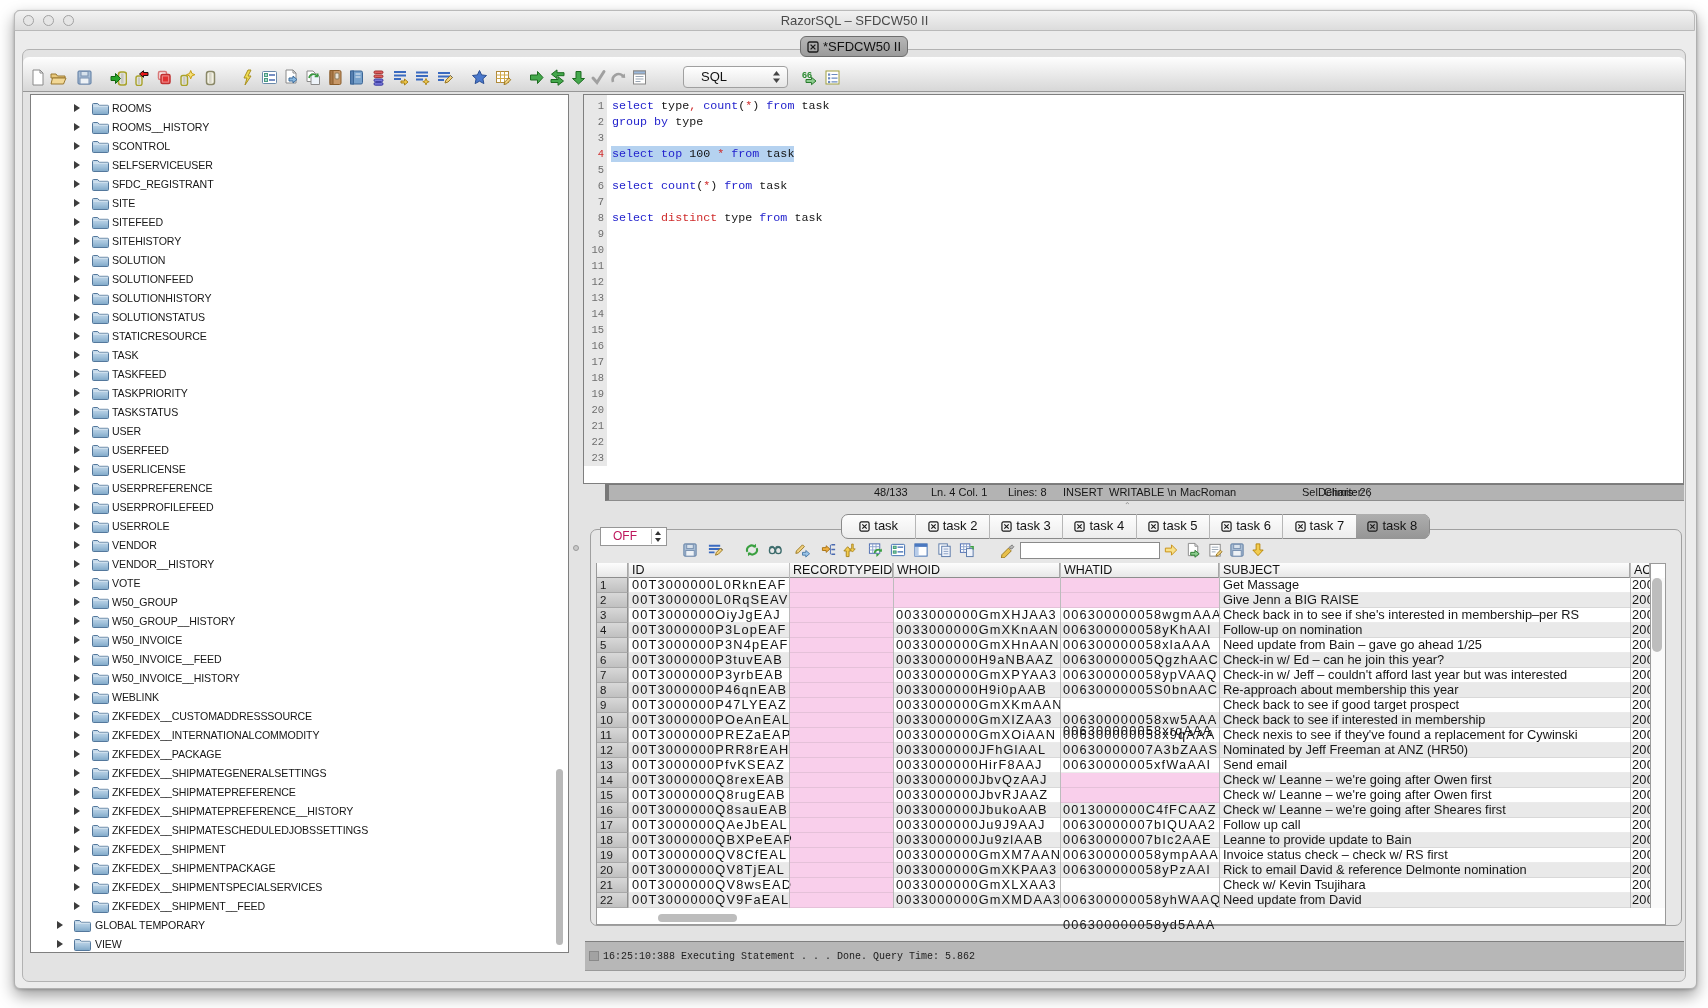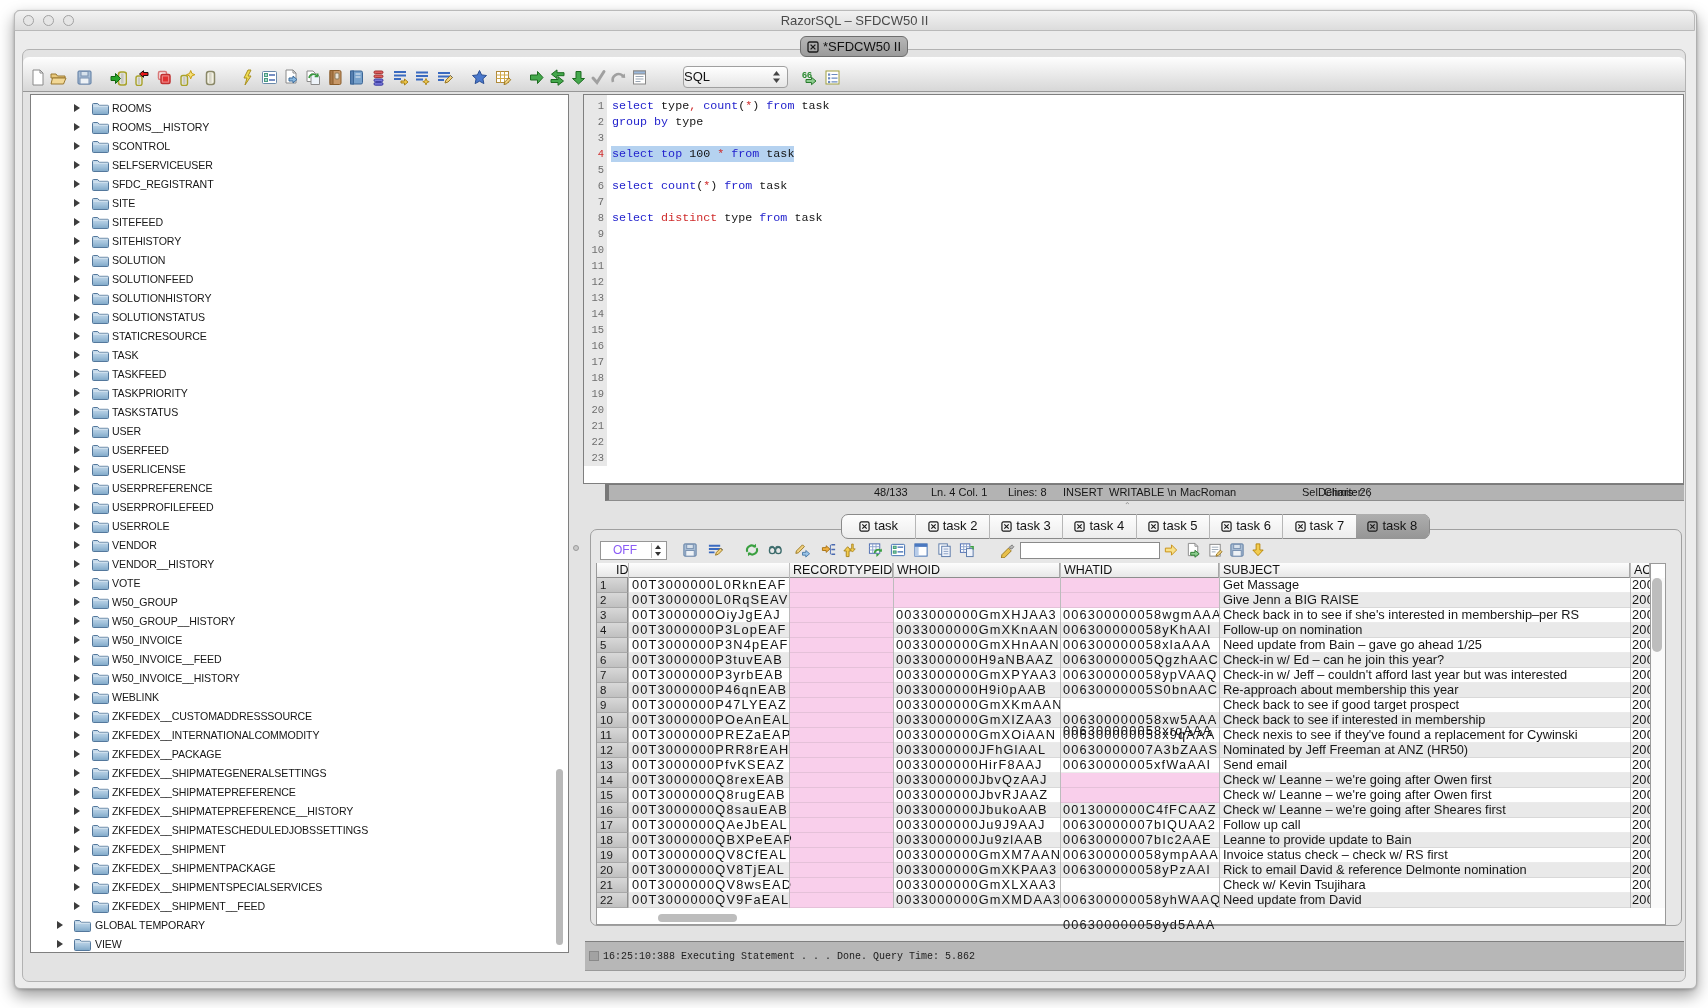--- a/index.html
+++ b/index.html
@@ -155,21 +155,21 @@
       <text x="0" y="9" font-size="9" font-weight="bold" fill="#2a8a30" font-family="Liberation Sans">66</text>
       <path d="M4 10.5 h5.5 v-2.2 l4.5 3.7 -4.5 3.7 v-2.2 h-5.5 z" fill="#8ccc8e" stroke="#2a7a2e"></path>
     </svg></div>
 <div class="ab" style="left:823.5px;top:68.5px;width:17px;height:17px"><svg width="17" height="17" viewBox="0 0 17 17">
       <rect x="2" y="2" width="13" height="13" fill="#fff" stroke="#a0a040"></rect>
       <rect x="4" y="4.5" width="2.2" height="2.2" fill="#6a8ac0"></rect>
       <rect x="4" y="8.2" width="2.2" height="2.2" fill="#6a8ac0"></rect>
       <rect x="4" y="11.9" width="2.2" height="2.2" fill="#6a8ac0"></rect>
       <path d="M7.5 5.5 h6 M7.5 9.2 h6 M7.5 12.9 h6" stroke="#6a8ac0" stroke-width="1.2"></path>
     </svg></div>
-<div class="ab" style="left:683px;top:66px;width:105px;height:22px;background:linear-gradient(#ffffff,#e6e6e6);border:1px solid #a0a0a0;border-radius:4px;box-sizing:border-box;font-size:13px;color:#111;line-height:20px"><span style="">SQL</span><svg width="9" height="14" viewBox="0 0 9 14" style="position:absolute;right:6px;top:3px">
+<div class="ab" style="left:683px;top:66px;width:105px;height:22px;background:linear-gradient(#ffffff,#e6e6e6);border:1px solid #a0a0a0;border-radius:4px;box-sizing:border-box;font-size:13px;color:#111;line-height:20px"><span style="margin-left:17px">SQL</span><svg width="9" height="14" viewBox="0 0 9 14" style="position:absolute;right:6px;top:3px">
       <path d="M4.5 1 L8 5.5 H1 z" fill="#444"></path>
       <path d="M4.5 13 L1 8.5 H8 z" fill="#444"></path>
     </svg></div>
 <div class="ab" style="left:30px;top:94px;width:539px;height:859px;background:#fff;border:1px solid #7f7f7f;box-sizing:border-box"></div>
 <div class="tree-row" style="left:0;top:98.5px">
     <span class="ab" style="left:73px;top:4.5px"><svg width="8" height="10" viewBox="0 0 8 10">
         <path d="M1 1 L7 5 L1 9 z" fill="#3d3d3d"></path>
       </svg></span>
     <span class="ab" style="left:91px;top:2px"><svg width="19" height="15" viewBox="0 0 19 15">
         <path d="M1.5 3.5 a1 1 0 0 1 1-1 h4.2 l1.6 1.8 h8.2 a1 1 0 0 1 1 1 v7.2 a1 1 0 0 1 -1 1 h-14 a1 1 0 0 1 -1-1 z" fill="url(#fgrad)" stroke="#54789c"></path>
@@ -687,21 +687,21 @@
         <path d="M3.6 3.6 l4.8 4.8 M8.4 3.6 l-4.8 4.8" stroke="#1a1a1a" stroke-width="1.3"></path>
       </svg></span>task 6</div>
 <div class="ttab" style="left:1282.2px;width:73.4px;border-left:1px solid #b6b6b6;"><span style="position:relative;top:1.5px;margin-right:4px"><svg width="11" height="11" viewBox="0 0 12 12">
         <rect x="1" y="1" width="10" height="10" rx="1.6" fill="none" stroke="#1a1a1a" stroke-width="1.3"></rect>
         <path d="M3.6 3.6 l4.8 4.8 M8.4 3.6 l-4.8 4.8" stroke="#1a1a1a" stroke-width="1.3"></path>
       </svg></span>task 7</div>
 <div class="ttab" style="left:1355.6px;width:73.4px;background:linear-gradient(#aeaeae,#959595);border-radius:0 6px 6px 0;"><span style="position:relative;top:1.5px;margin-right:4px"><svg width="11" height="11" viewBox="0 0 12 12">
         <rect x="1" y="1" width="10" height="10" rx="1.6" fill="none" stroke="#1a1a1a" stroke-width="1.3"></rect>
         <path d="M3.6 3.6 l4.8 4.8 M8.4 3.6 l-4.8 4.8" stroke="#1a1a1a" stroke-width="1.3"></path>
       </svg></span>task 8</div>
-<div class="ab" style="left:600px;top:541px;width:67px;height:19px;background:#fff;border:1px solid #969696;box-sizing:border-box;font-size:12px;color:#8b5cf6;line-height:17px"><span style="margin-left:12px">OFF</span><svg width="8" height="13" viewBox="0 0 8 13" style="position:absolute;right:4px;top:2px">
+<div class="ab" style="left:600px;top:527px;width:67px;height:19px;background:#fff;border:1px solid #969696;box-sizing:border-box;font-size:12px;color:#be185d;line-height:17px"><span style="margin-left:12px">OFF</span><svg width="8" height="13" viewBox="0 0 8 13" style="position:absolute;right:4px;top:2px">
       <path d="M4 1 L7 5 H1 z" fill="#333"></path>
       <path d="M4 12 L1 8 H7 z" fill="#333"></path>
     </svg><div style="position:absolute;right:14px;top:1px;width:1px;height:15px;background:#c0c0c0"></div></div>
 <div class="ab" style="left:682.0px;top:542.0px;width:16px;height:16px"><svg width="16" height="16" viewBox="0 0 17 17">
       <rect x="2" y="2" width="13" height="13" rx="1" fill="#a8bdd4" stroke="#5878a0"></rect>
       <rect x="5" y="2.5" width="7" height="4.5" fill="#d8e2ec" stroke="#7890b0"></rect>
       <rect x="4" y="9" width="9" height="6" fill="#eef2f6" stroke="#7890b0"></rect>
     </svg></div>
 <div class="ab" style="left:707.0px;top:542.0px;width:16px;height:16px"><svg width="16" height="16" viewBox="0 0 17 17">
       <path d="M2 4 h12 M2 7.5 h12 M2 11 h6" stroke="#3a6ac0" stroke-width="2"></path>
@@ -782,21 +782,21 @@
       <rect x="2" y="2" width="13" height="13" rx="1" fill="#a8bdd4" stroke="#5878a0"></rect>
       <rect x="5" y="2.5" width="7" height="4.5" fill="#d8e2ec" stroke="#7890b0"></rect>
       <rect x="4" y="9" width="9" height="6" fill="#eef2f6" stroke="#7890b0"></rect>
     </svg></div>
 <div class="ab" style="left:1250.0px;top:542.0px;width:16px;height:16px"><svg width="16" height="16" viewBox="0 0 17 17">
       <path d="M6.5 2 h4 v6.5 h3.5 l-5.5 6 -5.5-6 h3.5 z" fill="#f2cc50" stroke="#b8860a"></path>
     </svg></div>
 <div class="ab" style="left:1020px;top:542px;width:140px;height:17px;background:#fff;border:1px solid #8a8a8a;box-sizing:border-box"></div>
 <div class="ab" style="left:596px;top:563px;width:1070px;height:362px;background:#fff;border:1px solid #9a9a9a;box-sizing:border-box"></div>
 <div class="hcell" style="left:597px;width:31px"></div>
-<div class="hcell" style="left:612px;width:189px">ID</div>
+<div class="hcell" style="left:628px;width:189px">ID</div>
 <div class="hcell" style="left:789px;width:104px">RECORDTYPEID</div>
 <div class="hcell" style="left:893px;width:167px">WHOID</div>
 <div class="hcell" style="left:1060px;width:159px">WHATID</div>
 <div class="hcell" style="left:1219px;width:411px">SUBJECT</div>
 <div class="hcell" style="left:1630px;width:20px">AC</div>
 <div class="ab" style="left:628px;top:578px;width:1022px;height:15px;background:#ffffff"></div>
 <div class="ab" style="left:628px;top:593px;width:1022px;height:15px;background:#e9e9e9"></div>
 <div class="ab" style="left:628px;top:608px;width:1022px;height:15px;background:#ffffff"></div>
 <div class="ab" style="left:628px;top:623px;width:1022px;height:15px;background:#e9e9e9"></div>
 <div class="ab" style="left:628px;top:638px;width:1022px;height:15px;background:#ffffff"></div>

